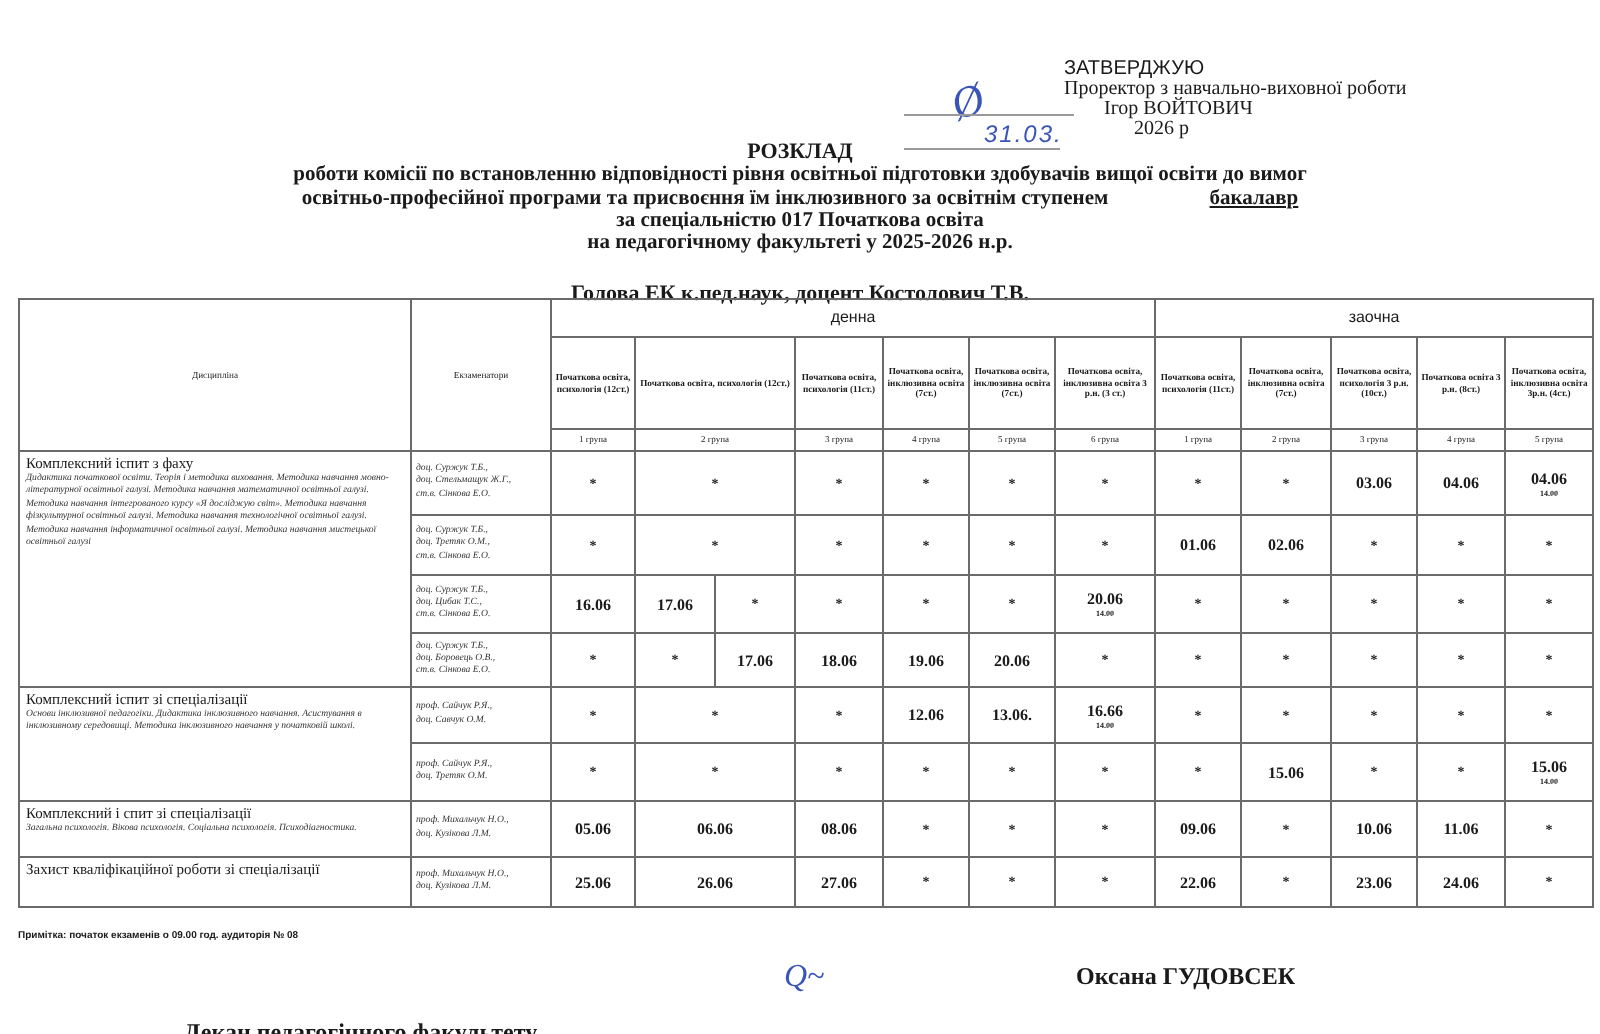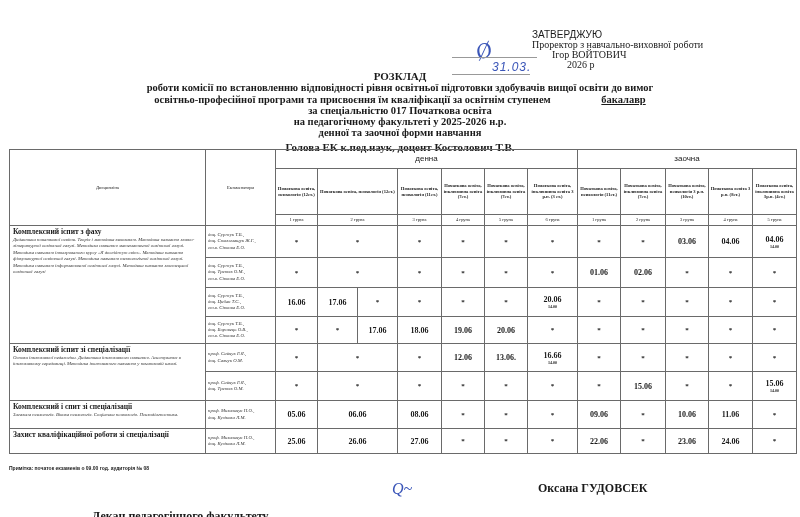--- a/index.html
+++ b/index.html
@@ -13,21 +13,21 @@
   .title-block { left:0; width:800px; top:71px; text-align:center; font-weight:bold; font-size:10.5px; line-height:11.3px; }
   .title-block .t1 { font-size:11px; }
   .title-block u { text-decoration:underline;margin-left:48px; }
   .chair { left:0; width:800px; top:141px; text-align:center; font-weight:bold; font-size:11px; }
   table.sched { position:absolute; left:9px; top:149px; width:787px; border-collapse:collapse; table-layout:fixed; }
   table.sched td { border:1px solid #6a6a6a; padding:0 1px; text-align:center; vertical-align:middle; font-size:5px; line-height:6px; overflow:hidden; }
   td.form { font-family:"Liberation Sans", sans-serif; font-size:8px !important; line-height:10px !important; height:18px; }
   td.hdr { font-weight:bold; font-size:4.6px !important; line-height:5.6px !important; }
   td.grp { font-size:4.5px !important; height:10px; }
   td.disc { text-align:left !important; vertical-align:top !important; padding:2px 3px !important; }
-  td.disc .name { font-weight:bold; font-size:7.5px; line-height:8.5px; display:block; }
+  td.disc .name { font-weight:normal; font-size:7.5px; line-height:8.5px; display:block; }
   td.disc .subj { font-style:italic; font-size:4.8px; line-height:6.6px; display:block; color:#333; }
   td.exam { text-align:left !important; font-style:italic; font-size:4.8px !important; line-height:6.2px !important; padding-left:2px !important; color:#333; }
   td.cell { font-weight:bold; font-size:8px !important; line-height:9px !important; }
   td.cell .time { display:block; font-size:4px; line-height:5px; }
   td.star { font-weight:bold; font-size:7px !important; }
   .note { left:9px; top:465px; font-family:"Liberation Sans", sans-serif; font-size:5px; font-weight:bold; }
   .dean-title { left:92px; top:481px; font-size:12px; font-weight:bold;margin-top:28px; }
   .dean-name { left:538px; top:481px; font-size:12px; font-weight:bold; }
   .dean-sig { left:392px; top:480px; color:#3a55b8; font-style:italic; font-size:16px; }
   .approve-sig { left:476px; top:38px; color:#3a55b8; font-size:22px; font-style:italic; transform:rotate(-20deg); }
@@ -42,24 +42,23 @@
 <div class="abs approve">
   <div class="hd">ЗАТВЕРДЖУЮ</div>
   <div class="ln">Проректор  з навчально-виховної роботи</div>
   <div style="padding-left:20px;">Ігор ВОЙТОВИЧ</div>
   <div style="padding-left:35px;">2026 р</div>
 </div>
 
 <div class="abs title-block">
   <div class="t1">РОЗКЛАД</div>
   <div>роботи комісії по встановленню відповідності рівня освітньої підготовки здобувачів вищої освіти до вимог</div>
-  <div><span>освітньо-професійної програми та присвоєння їм кваліфікації за освітнім ступенем </span><u>бакалавр</u></div>
+  <div><span>освітньо-професійної програми та присвоєння їм інклюзивного за освітнім ступенем </span><u>бакалавр</u></div>
   <div>за спеціальністю 017 Початкова освіта</div>
   <div>на педагогічному факультеті у 2025-2026 н.р.</div>
-  <div>денної та заочної форми навчання</div>
 </div>
 <div class="abs chair">Голова ЕК  к.пед.наук, доцент  Костолович Т.В.</div>
 
 <table class="sched">
   <colgroup>
     <col style="width:196px">
       <col style="width:70px">
     <col style="width:42px">
       <col style="width:40px">
       <col style="width:40px">

